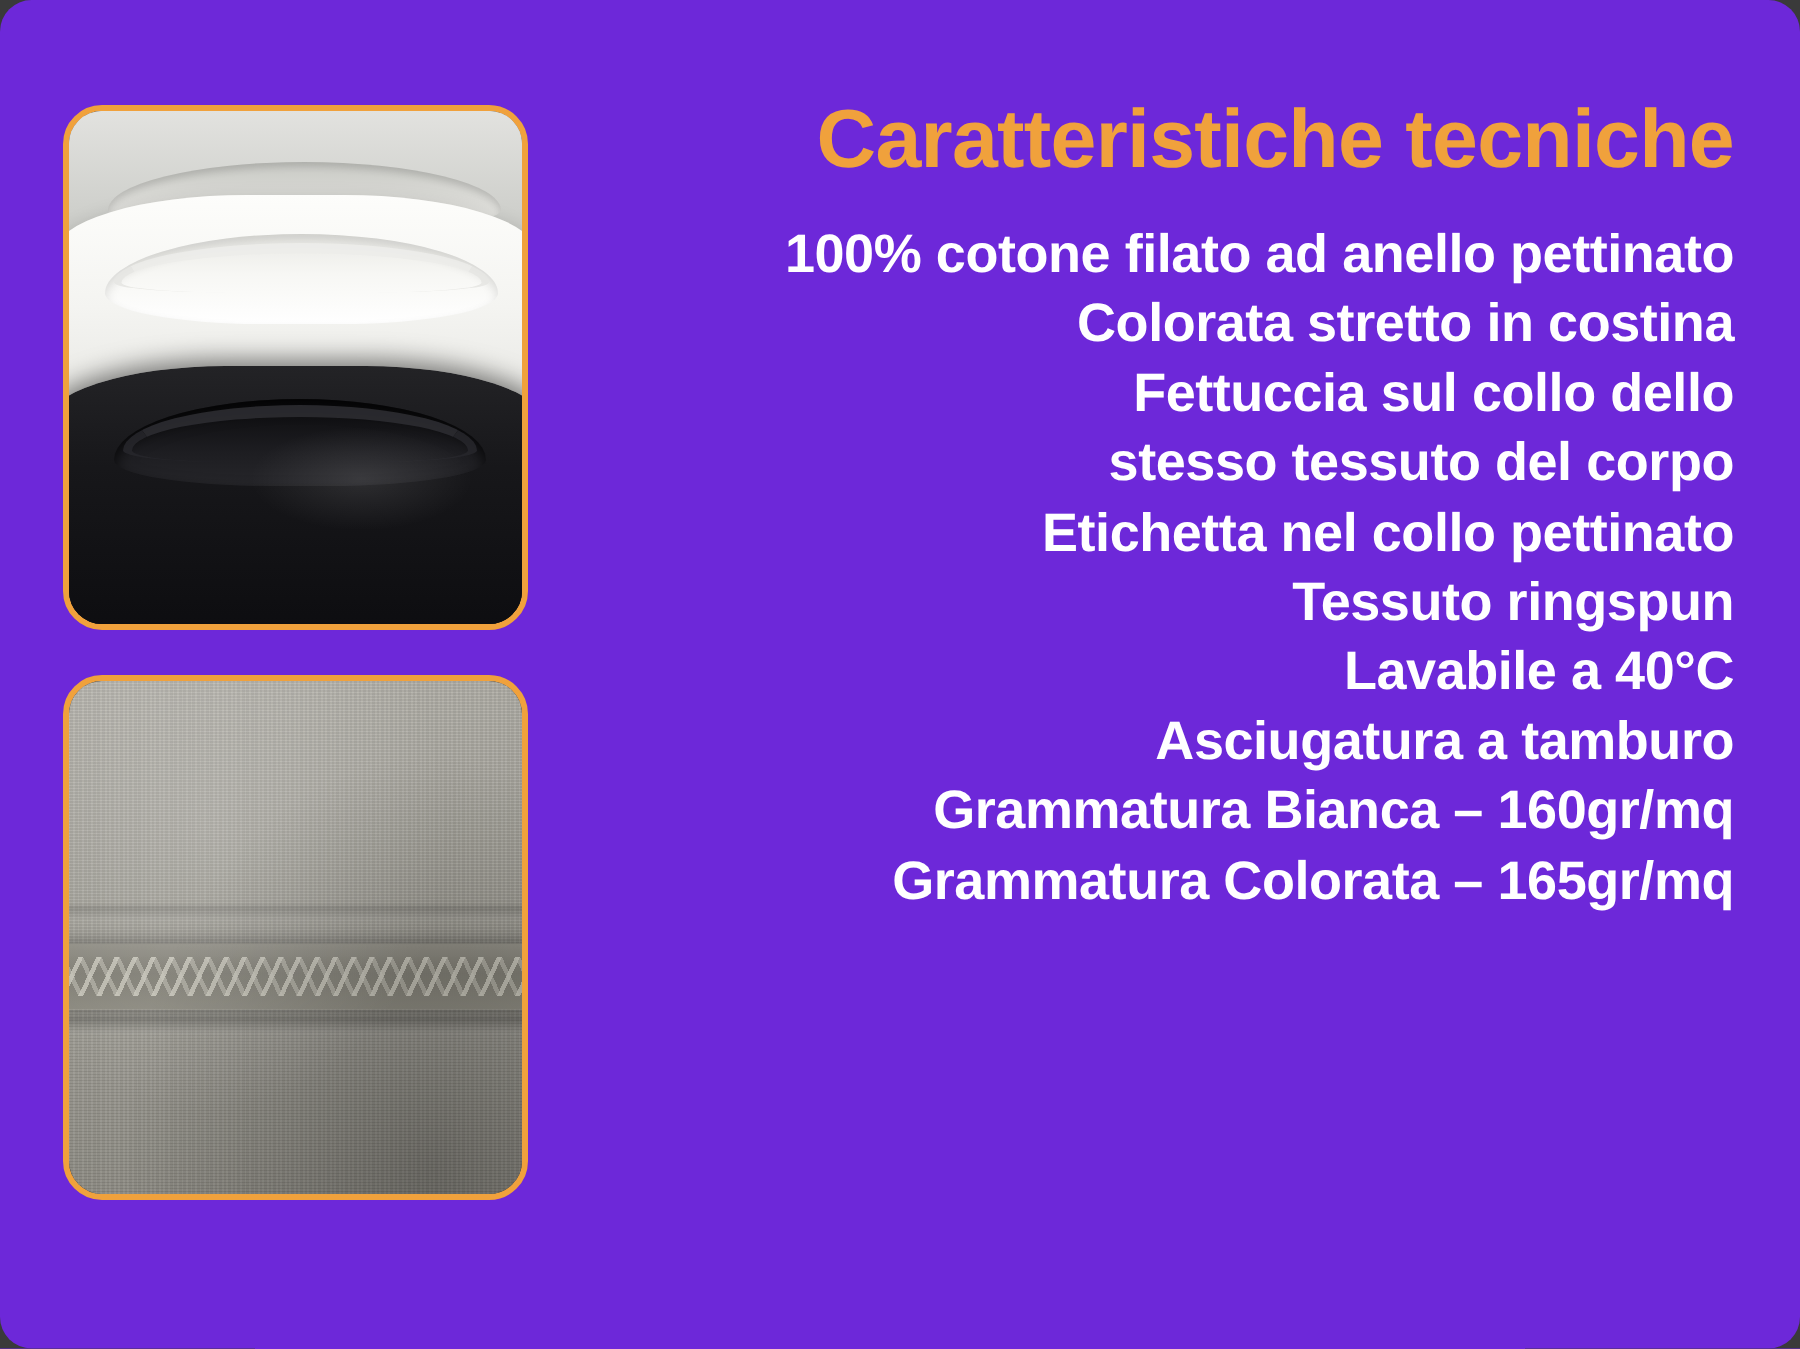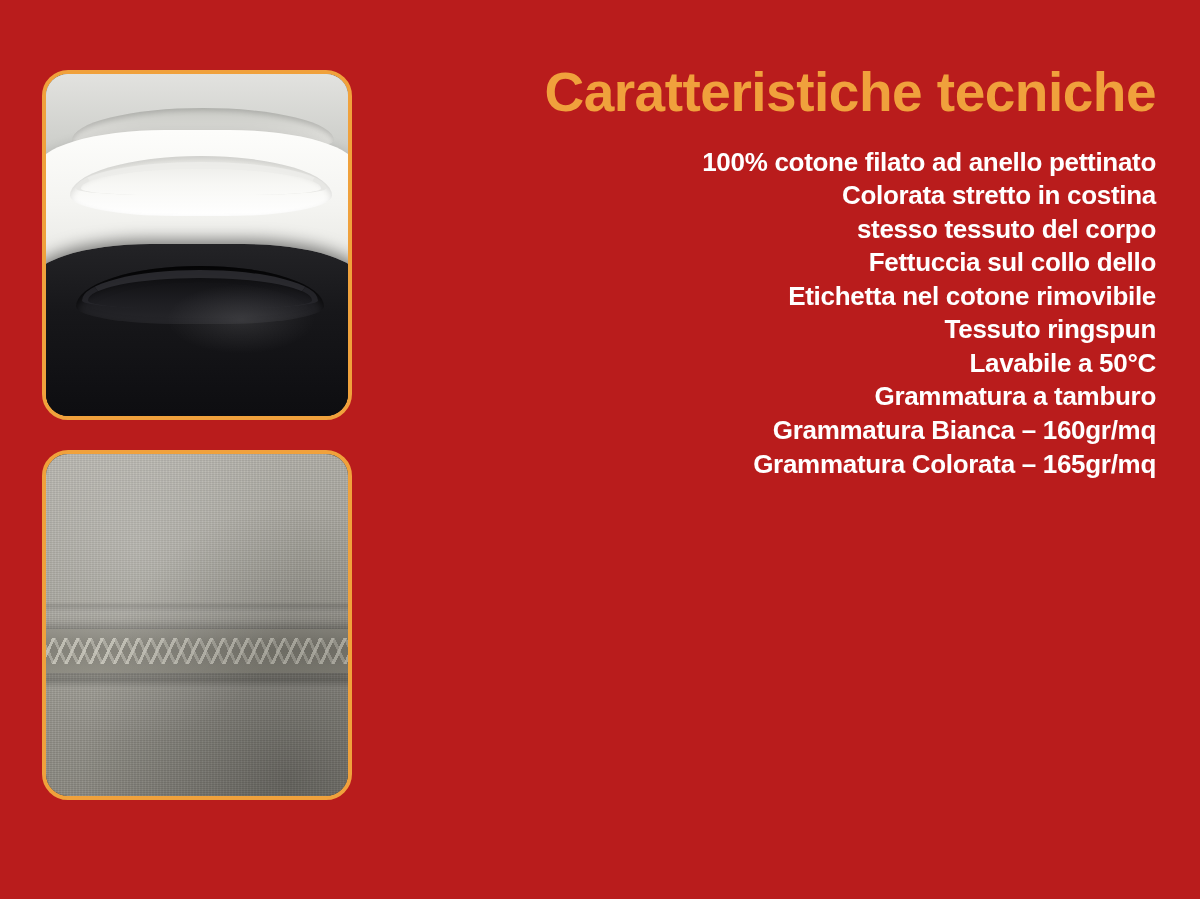--- a/index.html
+++ b/index.html
@@ -10,24 +10,25 @@
     width: 1200px;
     height: 899px;
     background: #3a3a3a;
     font-family: "Liberation Sans", sans-serif;
     overflow: hidden;
   }
   .page {
     position: relative;
     width: 1200px;
     height: 899px;
-    background: #b91c1c;
+    background: #6d28d9;
     display: flex;
     box-sizing: border-box;
     padding: 40px 42px 40px 42px;
+    border-radius: 21px;
   }
 
   
   .photo-column {
     width: 320px;
     flex: 0 0 320px;
     display: flex;
     flex-direction: column;
     justify-content: flex-start;
     gap: 30px;
@@ -196,21 +197,21 @@
   }
   .spec-list {
     list-style: none;
     margin: 0;
     padding: 0;
     width: 100%;
     text-align: right;
   }
   .spec-list li {
     color: #ffffff;
-    font-size: 26px;
+    font-size: 36px;
     font-weight: bold;
     line-height: 1.29;
     letter-spacing: -0.3px;
     white-space: nowrap;
   }
 </style>
 </head>
 <body>
 
 <div class="page">
@@ -236,24 +237,24 @@
       </div>
     </div>
 
   </div>
 
   <div class="text-column">
     <h1 class="title">Caratteristiche tecniche</h1>
     <ul class="spec-list">
       <li>100% cotone filato ad anello pettinato</li>
       <li>Colorata stretto in costina</li>
+      <li>Fettuccia sul collo dello</li>
       <li>stesso tessuto del corpo</li>
-      <li>Fettuccia sul collo dello</li>
-      <li>Etichetta nel cotone rimovibile</li>
+      <li>Etichetta nel collo pettinato</li>
       <li>Tessuto ringspun</li>
-      <li>Lavabile a 50°C</li>
-      <li>Grammatura a tamburo</li>
+      <li>Lavabile a 40°C</li>
+      <li>Asciugatura a tamburo</li>
       <li>Grammatura Bianca – 160gr/mq</li>
       <li>Grammatura Colorata – 165gr/mq</li>
     </ul>
   </div>
 
 </div>
 
 </body></html>

